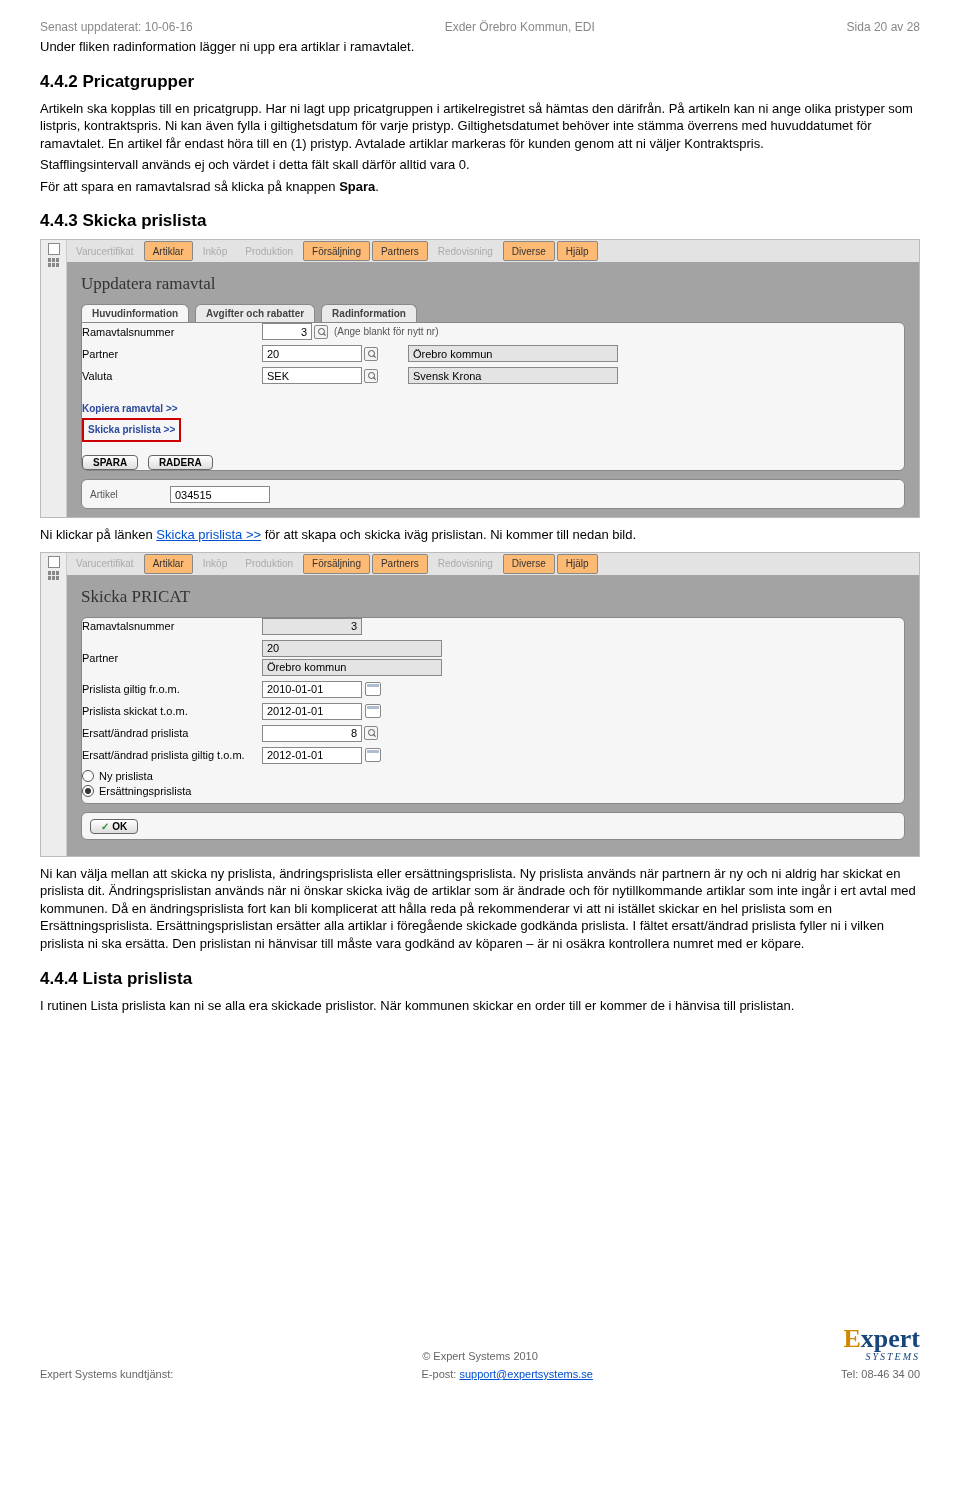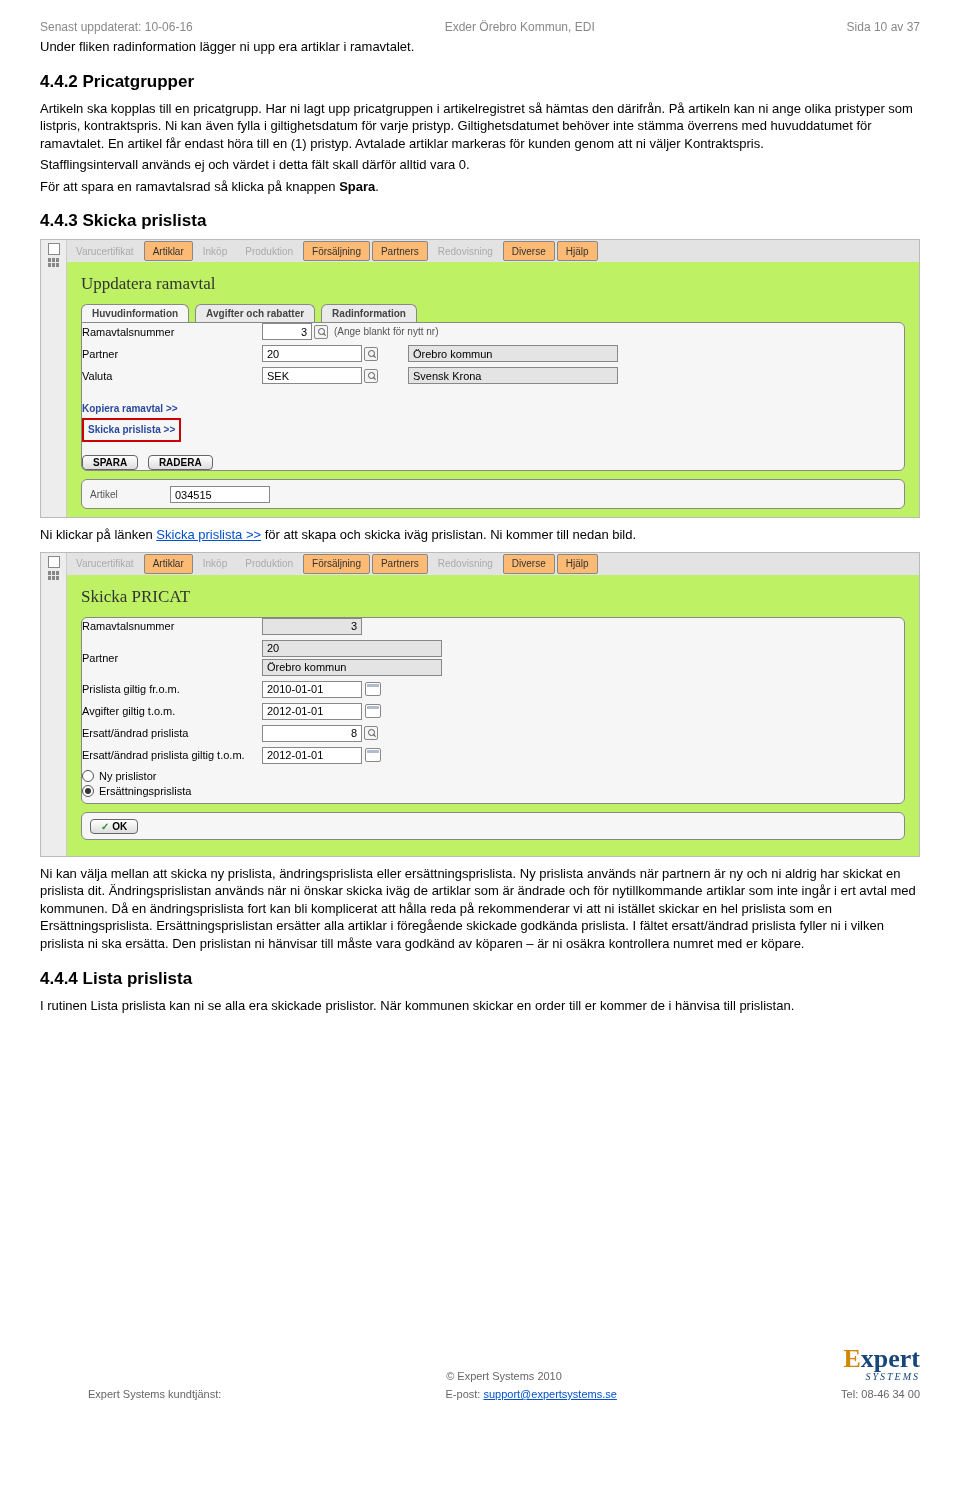--- a/index.html
+++ b/index.html
@@ -82,21 +82,21 @@
     background:#fdba74;
     border:1px solid #888;
     border-radius:2px;
     margin:1px;
   }
   .app-body {
     display:flex;
   }
   .content {
     flex:1;
-    background:#bef264;
+    background:#a3a3a3;
     padding:8px 14px;
   }
   .page-title {
     font-family: Georgia, serif;
     font-size:17px;
     color:#333;
     margin:4px 0 10px 0;
   }
   .tabs-row { display:flex; gap:4px; margin-bottom:0; }
   .tab {
@@ -158,24 +158,23 @@
   .radio-group { margin:6px 0; }
   .radio-row { display:flex;align-items:center;font-size:11px;margin:3px 0;gap:5px;}
   .radio-row .r{width:12px;height:12px;border:1px solid #555;border-radius:50%;background:#fff;position:relative;}
   .radio-row .r.checked::after{content:"";position:absolute;left:2px;top:2px;width:6px;height:6px;border-radius:50%;background:#333;}
 
   .bottom-pane { border:1px solid #888;border-radius:6px;background:#f6f6f6;padding:6px 8px;margin-top:6px;}
   .bottom-row-label{font-size:10px;color:#555;}
 
   .footer {
     position:absolute;
-    bottom:0;
+    bottom:20px;
     left:40px;right:40px;
     font-size:11px;
-    margin-left:48px;
   }
   .footer .copy{text-align:center;color:#666;margin-bottom:4px;}
   .footer-line {
     display:flex;justify-content:space-between;color:#666;border-top:0;padding-top:2px;
   }
   .footer-line a{color:#0050d0;text-decoration:underline;}
   .logo {
     position:absolute;
     right:0;
     bottom:18px;
@@ -188,21 +187,21 @@
   .hint-text{font-size:10px;color:#555;margin-left:6px;}
 </style>
 </head>
 <body>
 
 <div class="page">
 
   <div class="header-row">
     <span>Senast uppdaterat: 10-06-16</span>
     <span class="header-center">Exder Örebro Kommun, EDI</span>
-    <span class="header-right">Sida 10 av 37</span>
+    <span class="header-right">Sida 20 av 28</span>
   </div>
 
   <p class="subtitle">Under fliken radinformation lägger ni upp era artiklar i ramavtalet.</p>
 
   <h3 class="section">4.4.2  Pricatgrupper</h3>
   <p>Artikeln ska kopplas till en pricatgrupp. Har ni lagt upp pricatgruppen i artikelregistret så hämtas den därifrån. På artikeln kan ni ange olika pristyper som listpris, kontraktspris. Ni kan även fylla i giltighetsdatum för varje pristyp. Giltighetsdatumet behöver inte stämma överrens med huvuddatumet för ramavtalet. En artikel får endast höra till en (1) pristyp. Avtalade artiklar markeras för kunden genom att ni väljer Kontraktspris.</p>
   <p>Stafflingsintervall används ej och värdet i detta fält skall därför alltid vara 0.</p>
   <p>
     <span>För att spara en ramavtalsrad så klicka på knappen </span><span class="bold">Spara</span><span>.</span>
   </p>
@@ -324,38 +323,38 @@
                 <input class="form-input ro w80" style="text-align: left; width: 180px;" readonly="" value="20"><br>
                 <input class="form-input ro" style="width: 180px; margin-top: 2px;" readonly="" value="Örebro kommun">
               </div>
             </div>
             <div class="form-row">
               <span class="form-label">Prislista giltig fr.o.m.</span>
               <input class="form-input w80" value="2010-01-01" style="">
               <span class="icon-cal"></span>
             </div>
             <div class="form-row">
-              <span class="form-label">Avgifter giltig t.o.m.</span>
+              <span class="form-label">Prislista skickat t.o.m.</span>
               <input class="form-input w80" value="2012-01-01" style="">
               <span class="icon-cal"></span>
             </div>
             <div class="form-row">
               <span class="form-label">Ersatt/ändrad prislista</span>
               <input class="form-input w80" style="text-align: right;" value="8">
               <span class="icon-mag"></span>
             </div>
             <div class="form-row">
               <span class="form-label">Ersatt/ändrad prislista giltig t.o.m.</span>
               <input class="form-input w80" value="2012-01-01" style="">
               <span class="icon-cal"></span>
             </div>
             <div class="radio-group">
               <div class="radio-row">
                   <span class="r"></span>
-                  <span>Ny prislistor</span>
+                  <span>Ny prislista</span>
                 </div>
               <div class="radio-row">
                   <span class="r checked"></span>
                   <span>Ersättningsprislista</span>
                 </div>
             </div>
           </div>
           <div class="tab-pane" style="border-radius:6px;padding:5px 8px;">
             <span class="app-btn ok-btn">OK</span>
           </div>

